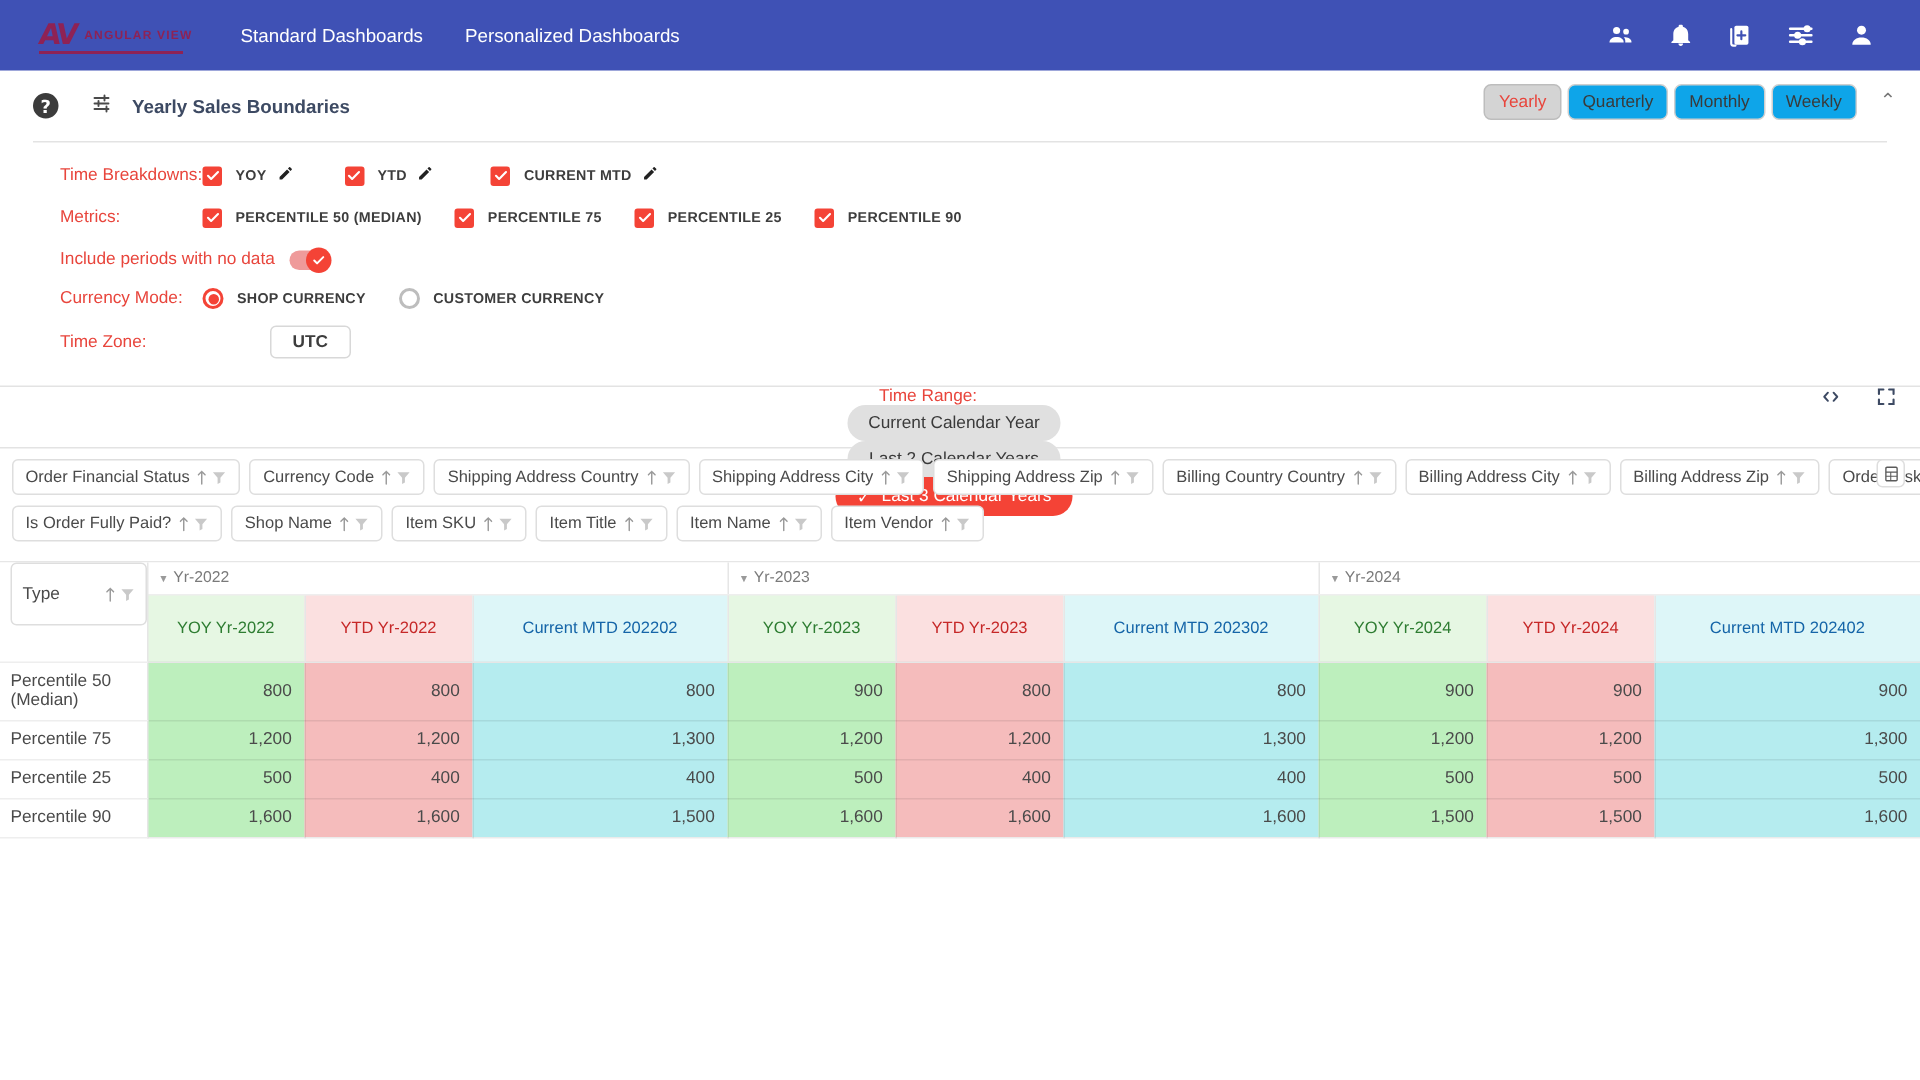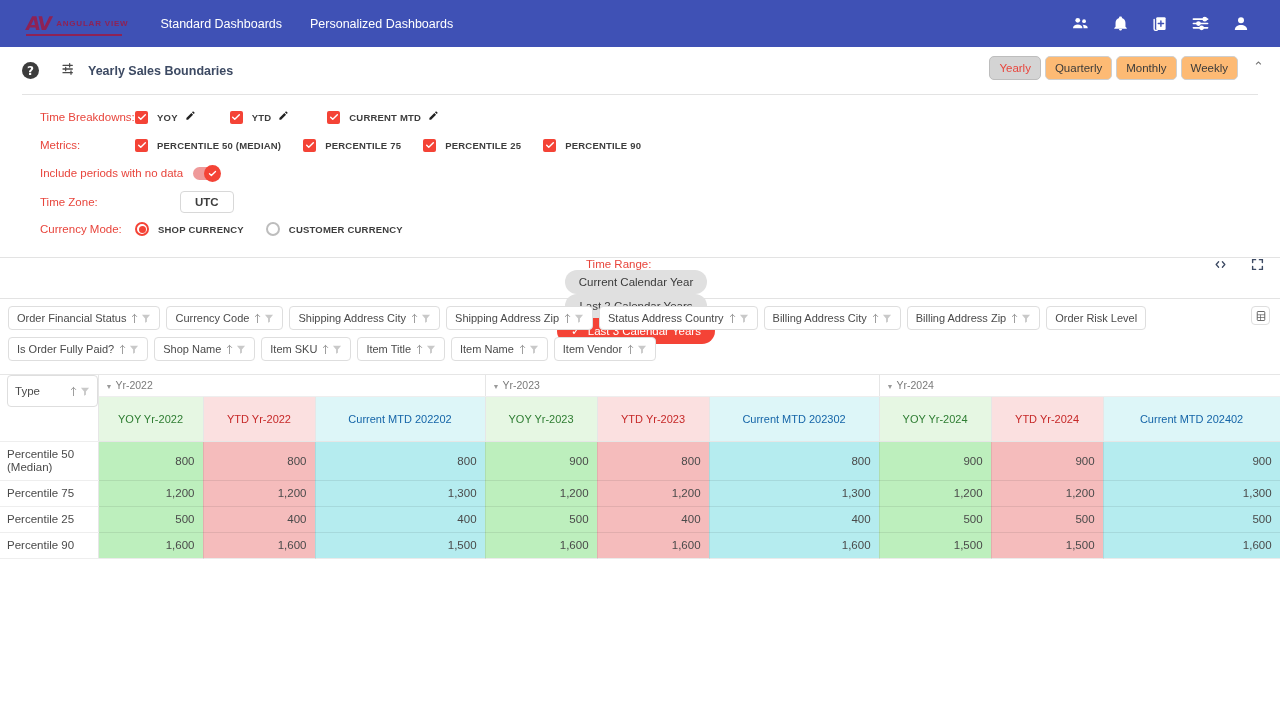--- a/index.html
+++ b/index.html
@@ -45,21 +45,21 @@
     width:17px; height:17px; border-radius:50%; background:#3c3c3c; color:#fff;
     font-size:12px; font-weight:bold; display:flex; align-items:center;
     justify-content:center; cursor:pointer; font-family:"DejaVu Sans", sans-serif;
   }
   .tune-icon { margin-left:22px; cursor:pointer; }
   .page-title {
     margin-left:11px; font-size:12.5px; font-weight:bold; color:#3d4a63;
   }
   .period-group { position:absolute; right:42px; top:9px; display:flex; gap:4px; align-items:center; }
   .period-btn {
-    border:1px solid #cfcfcf; border-radius:5px; background:#fdba74;
+    border:1px solid #cfcfcf; border-radius:5px; background:#0ea5e9;
     padding:5px 9px; font-size:11.5px; color:#3a3a3a; cursor:pointer;
   }
   .period-btn.active { background:#d4d4d4; color:#e8453c; border-color:#bdbdbd; }
   .collapse-caret {
     position:absolute; right:16px; top:12px; color:#777; font-size:13px; cursor:pointer;
   }
   .divider { height:1px; background:#e3e3e3; margin:0 22px; }
 
   
   .controls { padding:14px 0 10px 40px; }
@@ -143,21 +143,21 @@
     border-right:1px solid #e6e6e6; border-bottom:1px solid #eeeeee;
     background:#fff;
   }
   .caret-sm { font-size:7px; color:#9a9a9a; margin-right:3px; }
   .type-cell {
     width:98px; vertical-align:top; padding:8px 7px 0 7px;
     border-right:1px solid #e6e6e6; background:#fff;
   }
   .type-box {
     border:1px solid #dedede; border-radius:4px; background:#fff;
-    height:32px; display:flex; align-items:center; justify-content:space-between;
+    height:42px; display:flex; align-items:center; justify-content:space-between;
     padding:0 7px; font-size:11.5px; color:#4a4a4a; cursor:pointer;
   }
   .hdr td {
     height:27px; font-size:11px; text-align:center; padding:16px 6px;
     border-right:1px solid #e6e6e6; border-bottom:1px solid #e6e6e6;
   }
   .h-green { background:#e6f7e3; color:#2e7d32; }
   .h-pink  { background:#fbe0e0; color:#c62828; }
   .h-cyan  { background:#ddf6f8; color:#1565a8; }
   .d-green { background:#bdefbd; }
@@ -344,35 +344,35 @@
     <span style="color:#e8453c; font-size:11.5px;">Include periods with no data</span>
     <span class="toggle">
       <span class="knob">
         <svg width="9" height="9" viewBox="0 0 24 24" fill="none" stroke="#fff" stroke-width="3.6" stroke-linecap="round" stroke-linejoin="round">
             <path d="M4 12.5l5 5 11-11"></path>
           </svg>
       </span>
     </span>
   </div>
 
-  <div class="ctrl-row" style="margin-bottom:8px;">
-    <span class="ctrl-label">Time Zone:</span>
-    <span class="tz-box">UTC</span>
-  </div>
-
   <div class="ctrl-row" style="margin-bottom:10px;">
     <span class="ctrl-label">Currency Mode:</span>
     <div class="radio-item" style="margin-right:22px;">
       <span class="radio on"></span>
       <span class="cb-text">SHOP CURRENCY</span>
     </div>
     <div class="radio-item">
       <span class="radio"></span>
       <span class="cb-text">CUSTOMER CURRENCY</span>
     </div>
+  </div>
+
+  <div class="ctrl-row" style="margin-bottom:8px;">
+    <span class="ctrl-label">Time Zone:</span>
+    <span class="tz-box">UTC</span>
   </div>
 </div>
 
 <div class="timerange-wrap">
   <div class="timerange">
     <span class="tr-label">Time Range:</span>
     <span class="pill">Current Calendar Year</span>
     <span class="pill">Last 2 Calendar Years</span>
     <span class="pill sel">
       <span>✓</span>
@@ -411,20 +411,31 @@
         <span class="ic">
           <svg width="7" height="11" viewBox="0 0 10 16" stroke="#9a9a9a" stroke-width="1.4" fill="none" stroke-linecap="round">
             <path d="M5 14V2M1.8 5.2L5 2l3.2 3.2"></path>
           </svg>
           <svg width="10" height="11" viewBox="0 0 16 16" fill="#c9c9c9">
             <path d="M1.5 2h13l-5 6v5l-3 1.6V8z"></path>
           </svg>
         </span>
       </span>
     <span class="chip">
+        <span>Shipping Address Country</span>
+        <span class="ic">
+          <svg width="7" height="11" viewBox="0 0 10 16" stroke="#9a9a9a" stroke-width="1.4" fill="none" stroke-linecap="round">
+            <path d="M5 14V2M1.8 5.2L5 2l3.2 3.2"></path>
+          </svg>
+          <svg width="10" height="11" viewBox="0 0 16 16" fill="#c9c9c9">
+            <path d="M1.5 2h13l-5 6v5l-3 1.6V8z"></path>
+          </svg>
+        </span>
+      </span>
+    <span class="chip">
         <span>Shipping Address City</span>
         <span class="ic">
           <svg width="7" height="11" viewBox="0 0 10 16" stroke="#9a9a9a" stroke-width="1.4" fill="none" stroke-linecap="round">
             <path d="M5 14V2M1.8 5.2L5 2l3.2 3.2"></path>
           </svg>
           <svg width="10" height="11" viewBox="0 0 16 16" fill="#c9c9c9">
             <path d="M1.5 2h13l-5 6v5l-3 1.6V8z"></path>
           </svg>
         </span>
       </span>
@@ -433,21 +444,21 @@
         <span class="ic">
           <svg width="7" height="11" viewBox="0 0 10 16" stroke="#9a9a9a" stroke-width="1.4" fill="none" stroke-linecap="round">
             <path d="M5 14V2M1.8 5.2L5 2l3.2 3.2"></path>
           </svg>
           <svg width="10" height="11" viewBox="0 0 16 16" fill="#c9c9c9">
             <path d="M1.5 2h13l-5 6v5l-3 1.6V8z"></path>
           </svg>
         </span>
       </span>
     <span class="chip">
-        <span>Status Address Country</span>
+        <span>Billing Country Country</span>
         <span class="ic">
           <svg width="7" height="11" viewBox="0 0 10 16" stroke="#9a9a9a" stroke-width="1.4" fill="none" stroke-linecap="round">
             <path d="M5 14V2M1.8 5.2L5 2l3.2 3.2"></path>
           </svg>
           <svg width="10" height="11" viewBox="0 0 16 16" fill="#c9c9c9">
             <path d="M1.5 2h13l-5 6v5l-3 1.6V8z"></path>
           </svg>
         </span>
       </span>
     <span class="chip">

